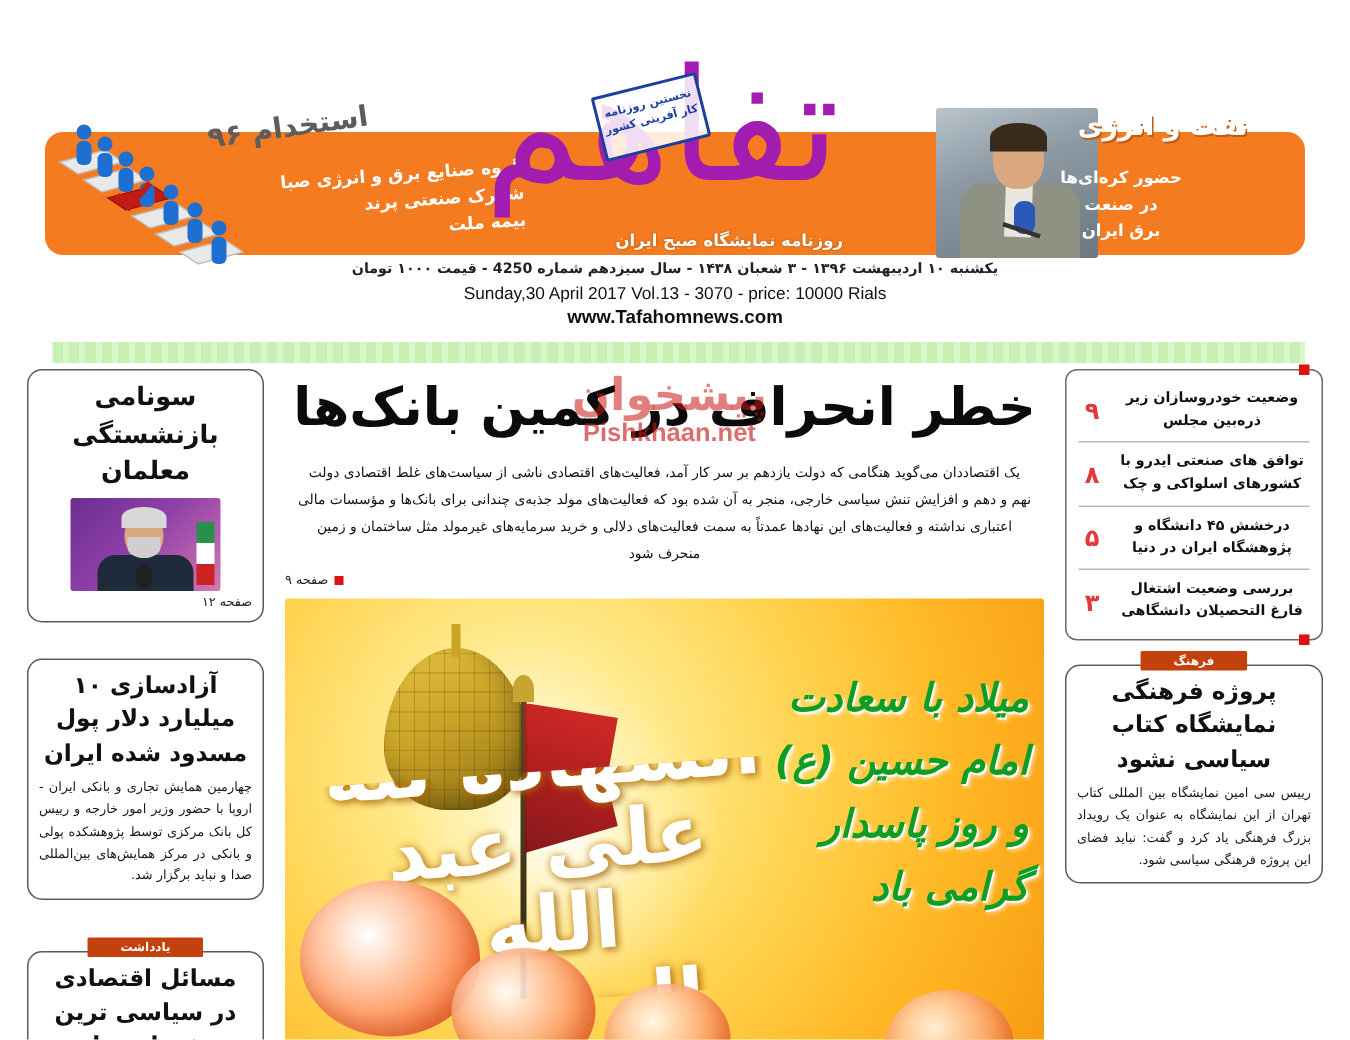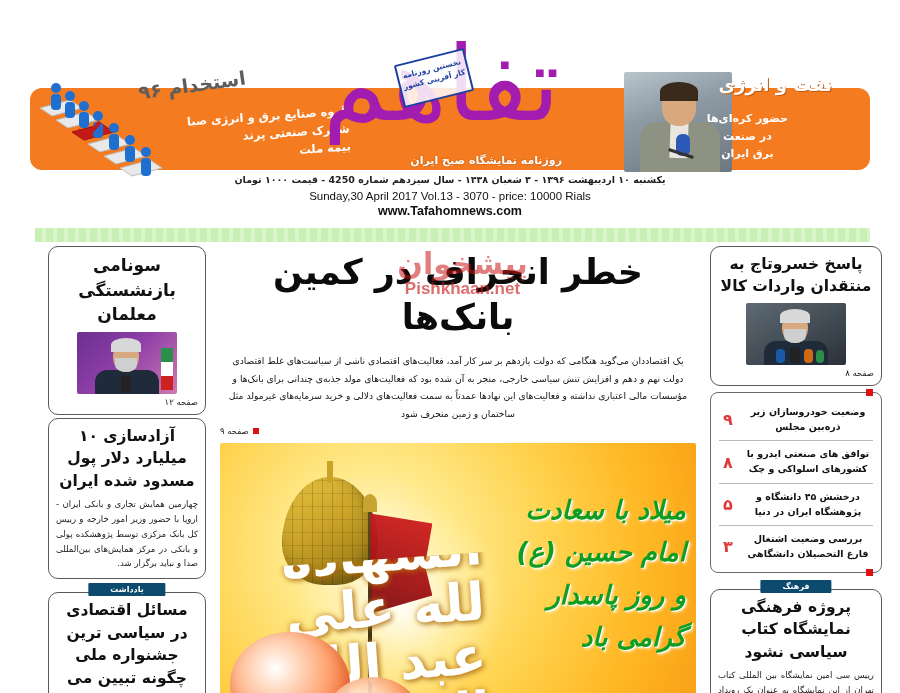--- a/index.html
+++ b/index.html
@@ -238,22 +238,21 @@
     gap: 8px;
   }
 
   
   .col-left {
     width: 158px;
     flex: 0 0 158px;
     order: 3;
     display: flex;
     flex-direction: column;
-    gap: 3px;
-    margin-left: 30px;
+    gap: 24px;
   }
   .col-center {
     flex: 1 1 auto;
     order: 2;
     position: relative;
     padding: 0 6px;
   }
   .col-right {
     width: 172px;
     flex: 0 0 172px;
@@ -317,21 +316,21 @@
     text-align: justify;
     margin-top: 5px;
     direction: rtl;
   }
 
   .tag-label {
     position: absolute;
     top: -9px;
     left: 50%;
     transform: translateX(-50%);
-    background: #0c4a6e;
+    background: #c2410c;
     color: #fff;
     font-size: 8px;
     font-weight: bold;
     padding: 2px 22px;
     border-radius: 1px;
     letter-spacing: 0;
     z-index: 3;
   }
   .tag-wrap { position: relative; margin-top: 10px; }
 
@@ -586,34 +585,20 @@
       <div class="site-url">www.Tafahomnews.com</div>
     </div>
   </div>
 
   <div class="green-stripe"></div>
 
   <div class="content">
 
     <div class="col-right">
 
-      <div class="boxcard">
-        <div class="card-headline sm">پاسخ خسروتاج به منتقدان واردات کالا</div>
-        <div class="card-photo photo-press">
-          <div class="ph-body"></div>
-          <div class="ph-head"></div>
-            <div class="ph-hair"></div>
-            <div class="ph-beard"></div>
-          <div class="ph-mic2"></div>
-            <div class="ph-mic"></div>
-            <div class="ph-mic3"></div>
-            <div class="ph-mic4"></div>
-        </div>
-        <div class="page-ref">صفحه ۸</div>
-      </div>
 
       <div class="numlist">
         <span class="sq-top"></span>
         <span class="sq-bot"></span>
 
         <div class="num-row">
           <div class="txt">وضعیت خودروسازان زیر ذره‌بین مجلس</div>
           <div class="num">۹</div>
         </div>
         <div class="num-row">

